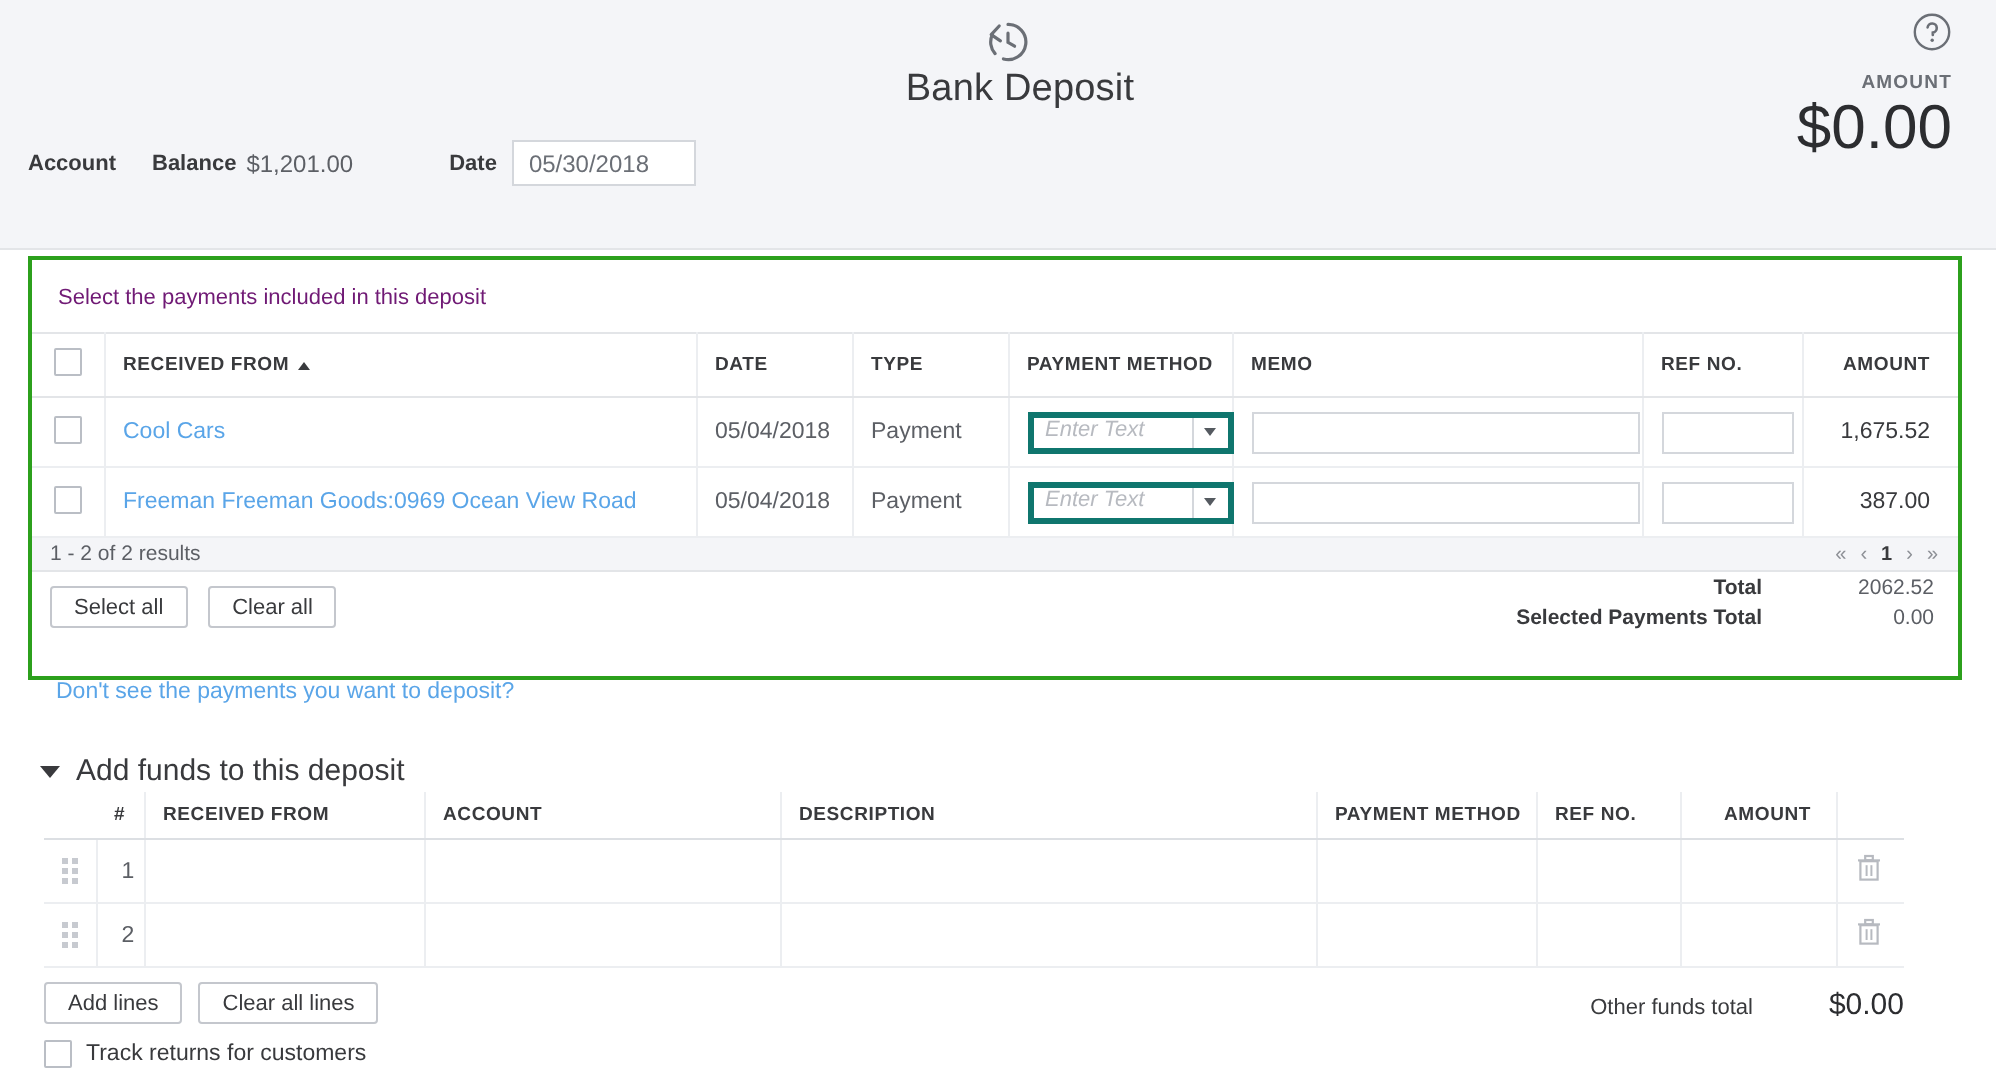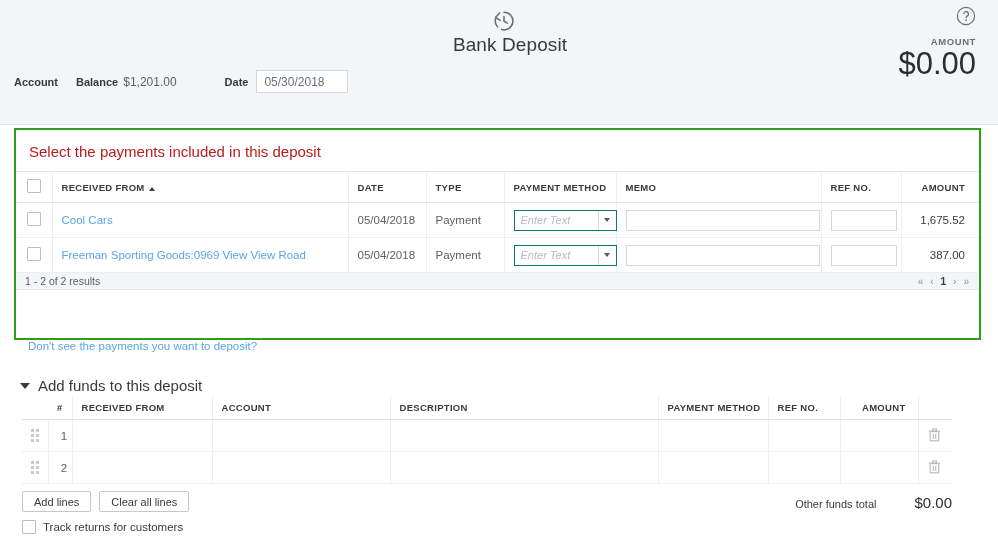--- a/index.html
+++ b/index.html
@@ -64,21 +64,21 @@
 
   .amt-wrap { position: absolute; right: 22px; top: 36px; text-align: right; }
   .amt-label { font-size: 9.5px; letter-spacing: .6px; color: #6b6f76; font-weight: 600; }
   .amt-value { font-size: 31px; font-weight: 400; color: #2c2d30; line-height: 1.05; margin-top: 1px; }
 
   
   .green-panel {
     position: absolute; left: 14px; top: 128px; width: 967px; height: 212px;
     border: 2px solid #2ca01c; background: #fff;
   }
-  .panel-title { font-size: 15px; color: #b91c1c; padding: 13px 0 0 13px; }
+  .panel-title { font-size: 11px; color: #701a75; padding: 13px 0 0 13px; }
 
   table.pmt { width: 100%; border-collapse: collapse; margin-top: 11px; table-layout: fixed; }
   table.pmt th {
     font-size: 9.5px; font-weight: 700; letter-spacing: .3px; color: #393a3d;
     text-align: left; padding: 7px 0 7px 9px;
     border-top: 1px solid #e3e5e8; border-bottom: 1px solid #e3e5e8;
     border-right: 1px solid #eceef1; vertical-align: middle;
   }
   table.pmt th.last { border-right: none; }
   table.pmt th.num { text-align: right; padding-right: 14px; }
@@ -96,21 +96,21 @@
   .colcb { width: 36px; padding-left: 11px !important; }
   .link { color: #5aa5e8; text-decoration: none; cursor: pointer; }
   .sortcaret {
     display: inline-block; margin-left: 4px;
     width: 0; height: 0;
     border-left: 3.5px solid transparent; border-right: 3.5px solid transparent;
     border-bottom: 4.5px solid #393a3d;
   }
   .mini-combo {
     position: relative; width: 103px; height: 21px;
-    border: 1px solid #0f766e; background: #fff; display: flex; align-items: center;
+    border: 3px solid #0f766e; background: #fff; display: flex; 
   }
   .mini-combo .ph { font-size: 11px; color: #b7bac0; font-style: italic; padding-left: 6px; }
   .mini-combo .caret-box { position: absolute; right: 0; top: 0; bottom: 0; width: 18px;
     border-left: 1px solid #d4d7dc; display: flex; align-items: center; justify-content: center; }
   .caret-dn-sm {
     width: 0; height: 0;
     border-left: 3.5px solid transparent; border-right: 3.5px solid transparent;
     border-top: 4.5px solid #555a60;
   }
   .memo-input { width: 194px; height: 21px; border: 1px solid #d4d7dc; background: #fff; }
@@ -276,21 +276,21 @@
         <td>
           <input class="ref-input" type="text" value="" style="">
         </td>
         <td class="num last">1,675.52</td>
       </tr>
       <tr>
         <td class="colcb">
           <span class="cb"></span>
         </td>
         <td>
-          <span class="link">Freeman Sporting Goods:0969 View View Road</span>
+          <span class="link">Freeman Freeman Goods:0969 Ocean View Road</span>
         </td>
         <td>05/04/2018</td>
         <td>Payment</td>
         <td>
           <div class="mini-combo">
             <span class="ph">Enter Text</span>
             <span class="caret-box">
                 <i class="caret-dn-sm"></i>
               </span>
           </div>
@@ -310,20 +310,35 @@
     <span>1 - 2 of 2 results</span>
     <span class="pager">
       <span class="pg">«</span>
       <span class="pg">‹</span>
       <span class="cur">1</span>
       <span class="pg">›</span>
       <span class="pg">»</span>
     </span>
   </div>
 
+  <div class="panel-foot">
+    <button class="btn">Select all</button>
+    <button class="btn" style="margin-left:6px">Clear all</button>
+
+    <div class="totals">
+      <div class="totrow">
+        <span class="totlbl">Total</span>
+        <span class="totval">2062.52</span>
+      </div>
+      <div class="totrow">
+        <span class="totlbl">Selected Payments Total</span>
+        <span class="totval">0.00</span>
+      </div>
+    </div>
+  </div>
 </div>
 
 <div class="see-link">Don't see the payments you want to deposit?</div>
 
 <div class="addfunds-hdr">
   <i class="tri-dn"></i>
   <span>Add funds to this deposit</span>
 </div>
 
 <div class="funds-wrap">

